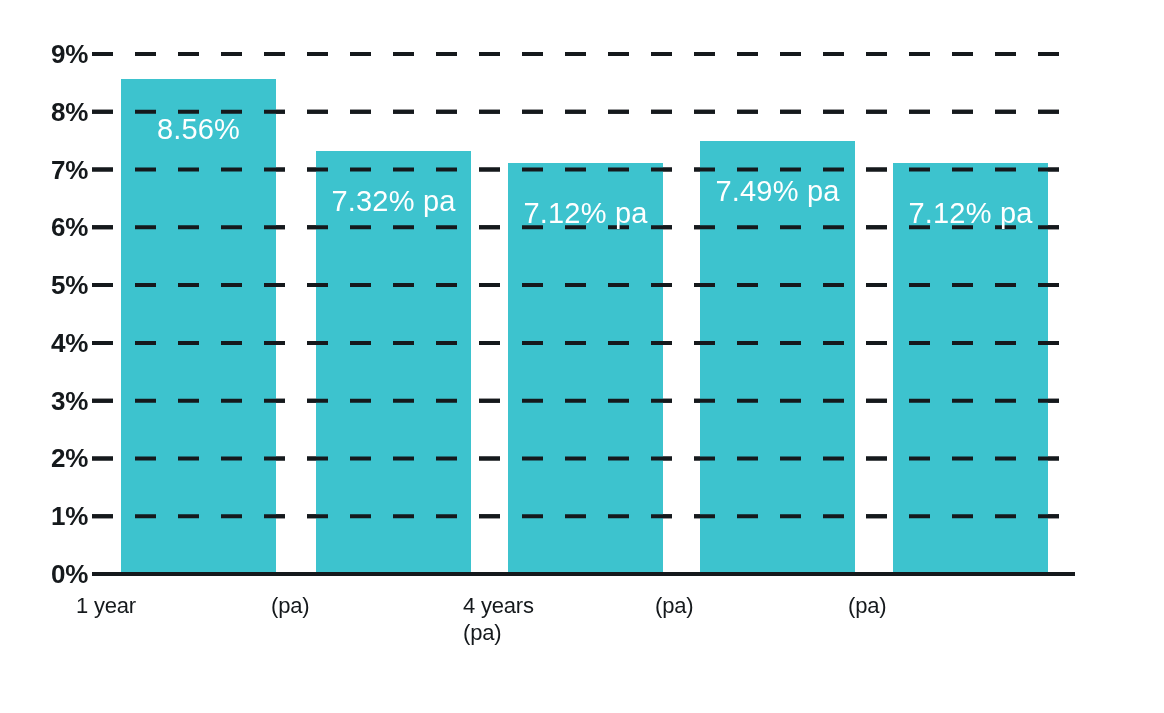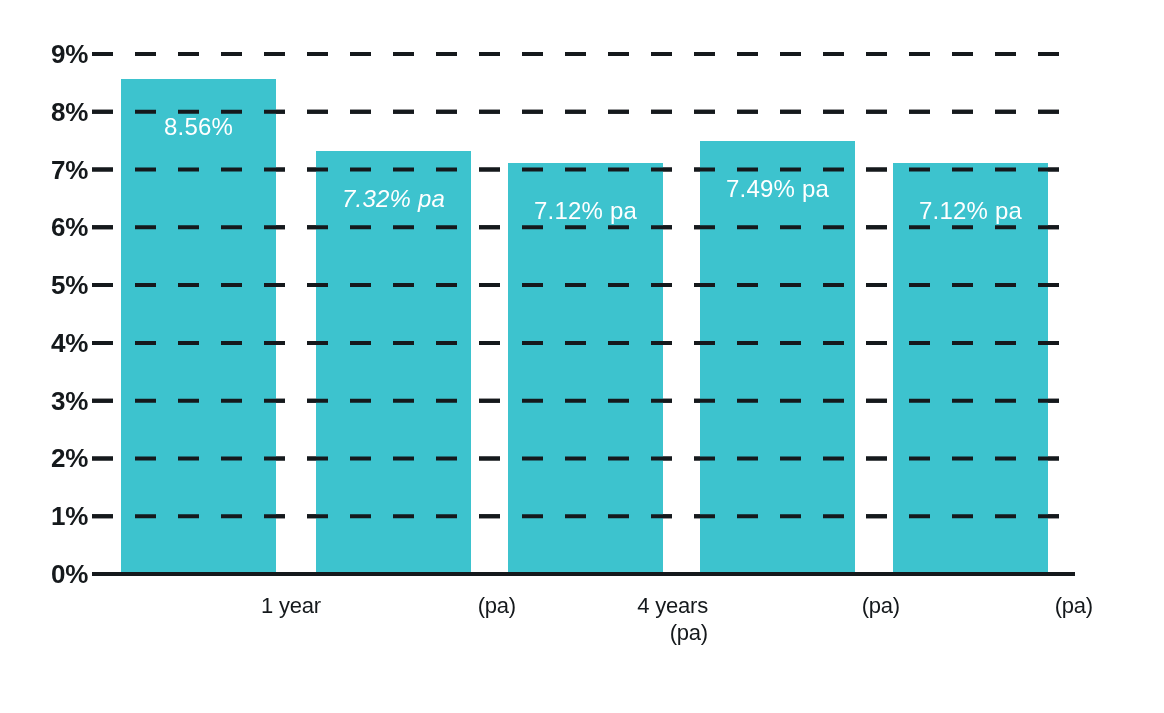--- a/index.html
+++ b/index.html
@@ -42,34 +42,34 @@
     height: 713px;
     pointer-events: none;
   }
   
   .bar {
     position: absolute;
     background: #3dc3ce;
   }
   .bar-value {
     position: absolute;
-    font-size: 24px;
+    font-size: 29px;
     color: #ffffff;
     font-weight: 300;
     letter-spacing: 0.2px;
     text-align: center;
     white-space: nowrap;
     line-height: 1;
   }
   
   .cat-label {
     position: absolute;
     font-size: 22px;
     color: #15191c;
-    text-align: right;
+    text-align: left;
     line-height: 27px;
     white-space: pre-line;
     letter-spacing: -0.2px;
   }
 </style>
 </head>
 <body>
 
 <div id="chart-root">
 
@@ -107,21 +107,21 @@
         <line x1="92" x2="1075" y1="458.44444444444446" y2="458.44444444444446" stroke-dasharray="21 22" stroke-width="4"></line>
         <line x1="92" x2="1075" y1="516.2222222222222" y2="516.2222222222222" stroke-dasharray="21 22" stroke-width="4"></line>
       </g>
     <g id="axis-layer" stroke="#15191c" stroke-width="4" fill="none">
         <line x1="92" x2="1075" y1="574" y2="574" stroke-width="4"></line>
       </g>
   </svg>
 
   <div id="values-layer">
       <div class="bar-value" style="left: 91px; width: 215px; top: 115.422px; color: rgb(255, 255, 255);">8.56%</div>
-      <div class="bar-value" style="left: 286px; width: 215px; top: 187.067px; color: rgb(255, 255, 255); font-style: italic;">7.32% pa</div>
+      <div class="bar-value" style="left: 286px; width: 215px; top: 187.067px; color: rgb(255, 255, 255);">7.32% pa</div>
       <div class="bar-value" style="left: 478px; width: 215px; top: 198.622px; color: rgb(255, 255, 255);">7.12% pa</div>
       <div class="bar-value" style="left: 670px; width: 215px; top: 177.244px; color: rgb(255, 255, 255); text-align: center;">7.49% pa</div>
       <div class="bar-value" style="left: 863px; width: 215px; top: 198.622px; color: rgb(255, 255, 255);">7.12% pa</div>
     </div>
 
   <div id="ylabels-layer">
       <div class="y-tick-label" style="top: 54px;">9%</div>
       <div class="y-tick-label" style="top: 111.778px;">8%</div>
       <div class="y-tick-label" style="top: 169.556px;">7%</div>
       <div class="y-tick-label" style="top: 227.333px;">6%</div>

